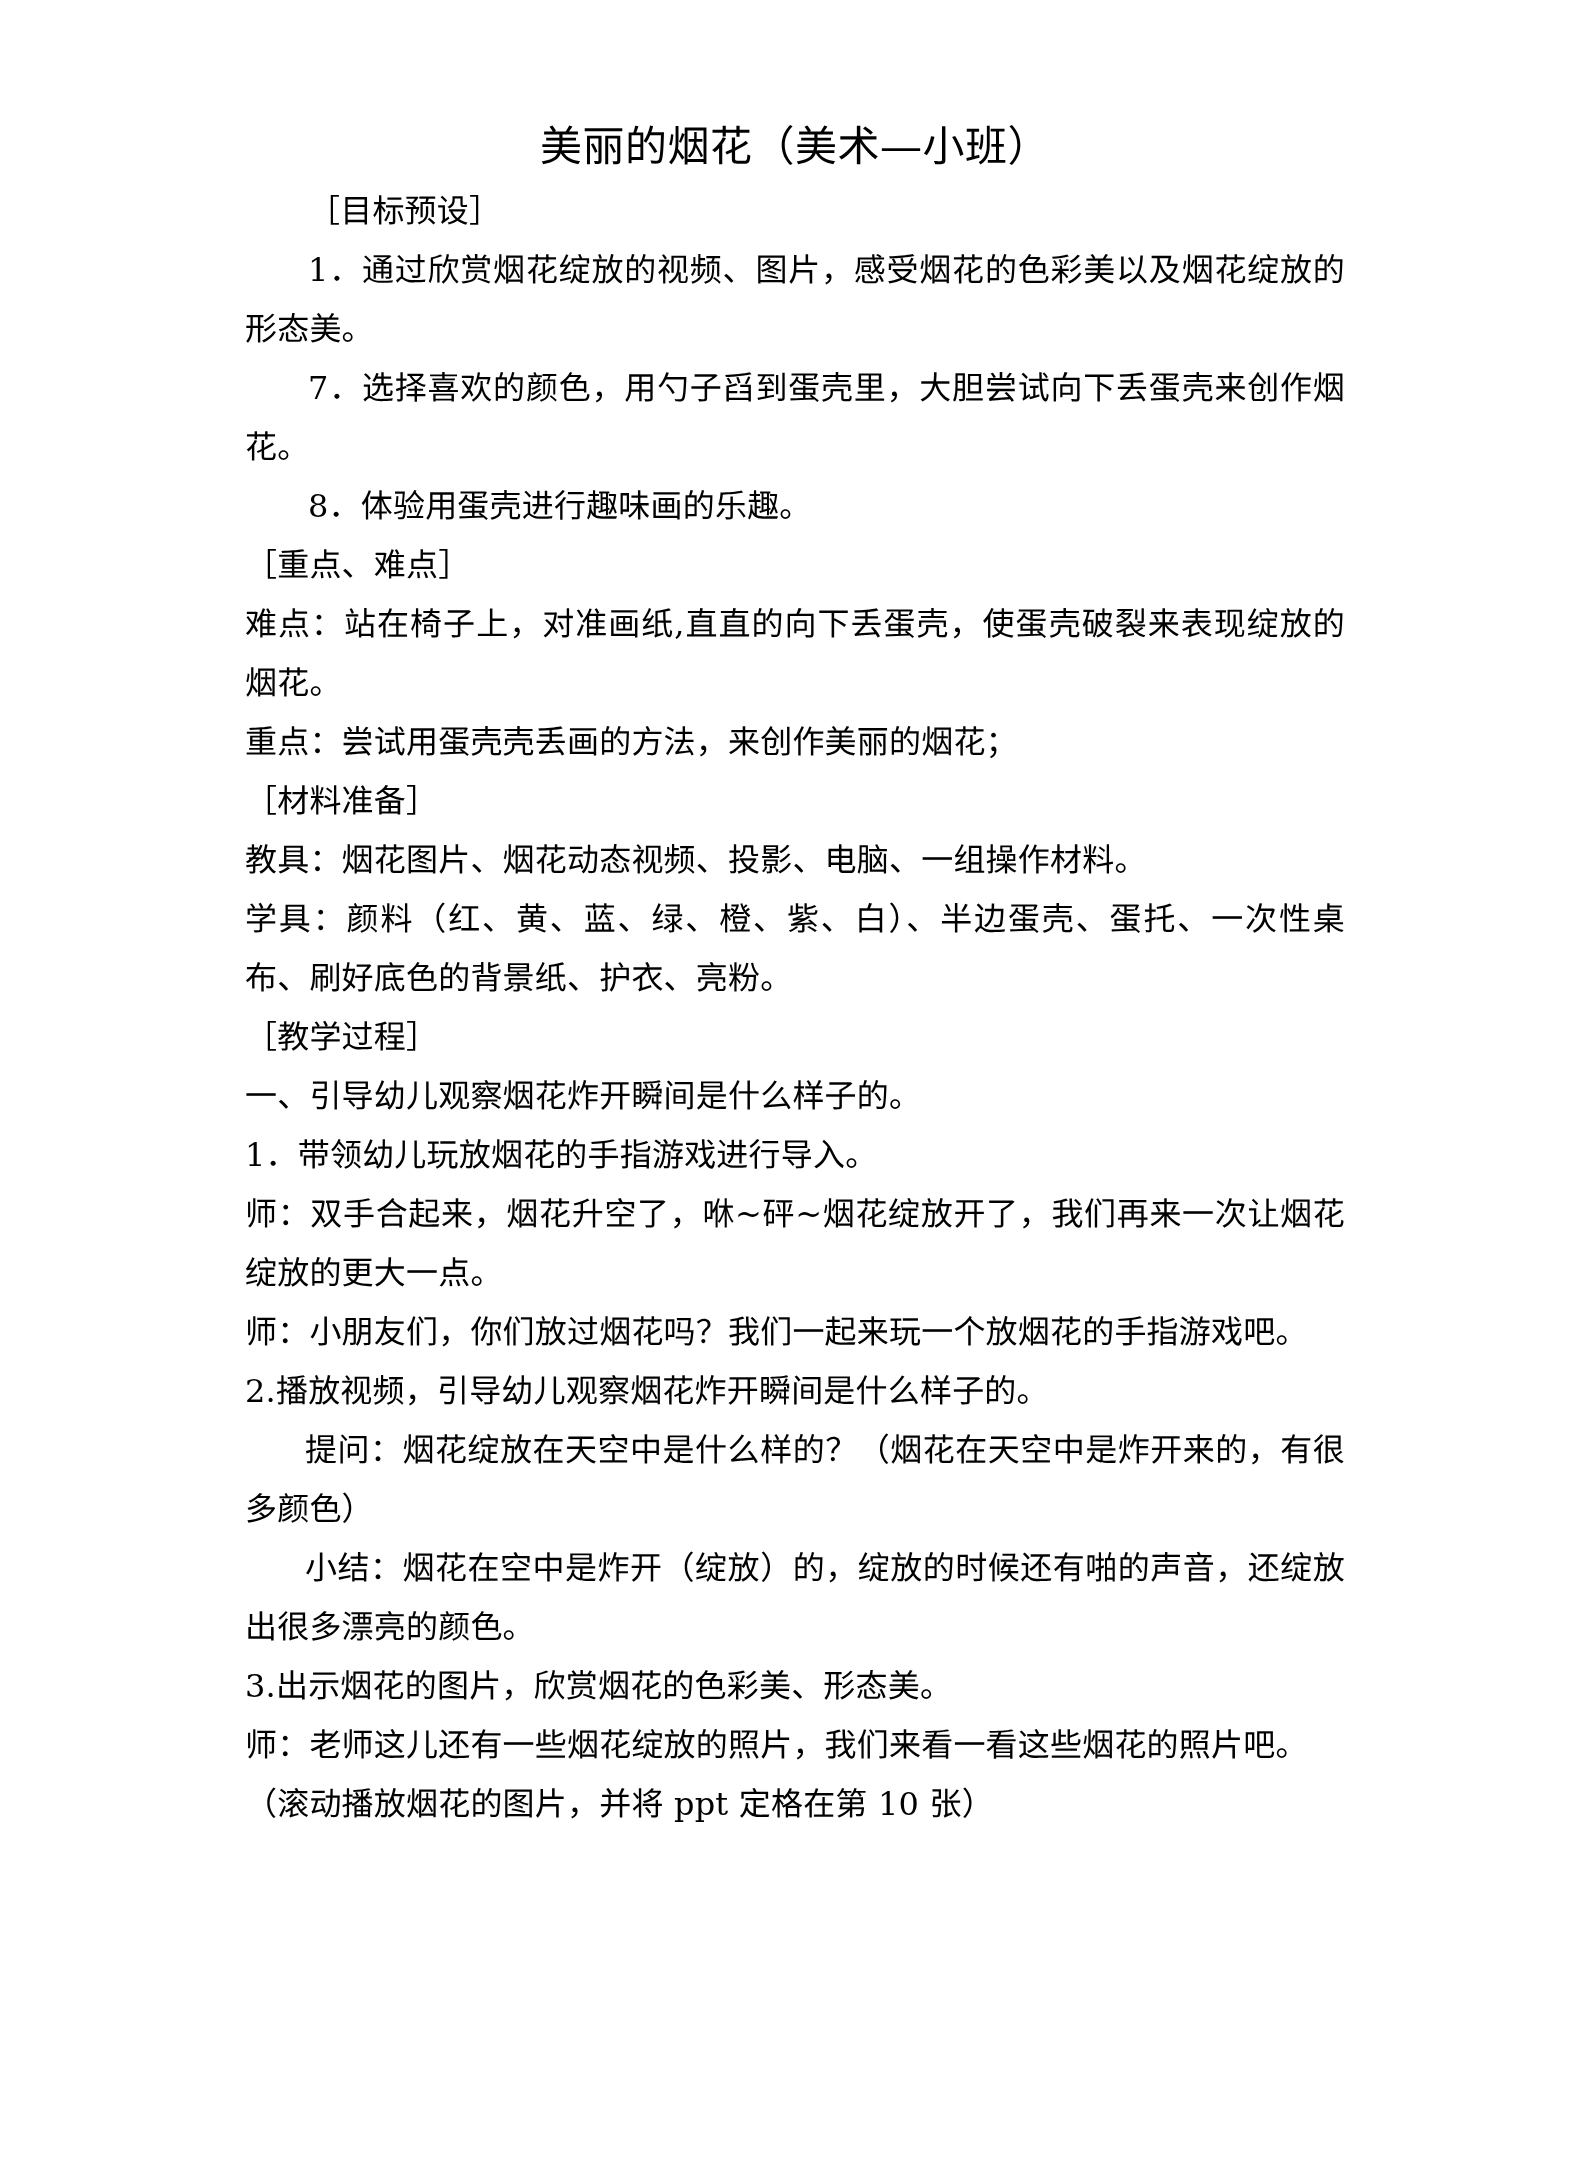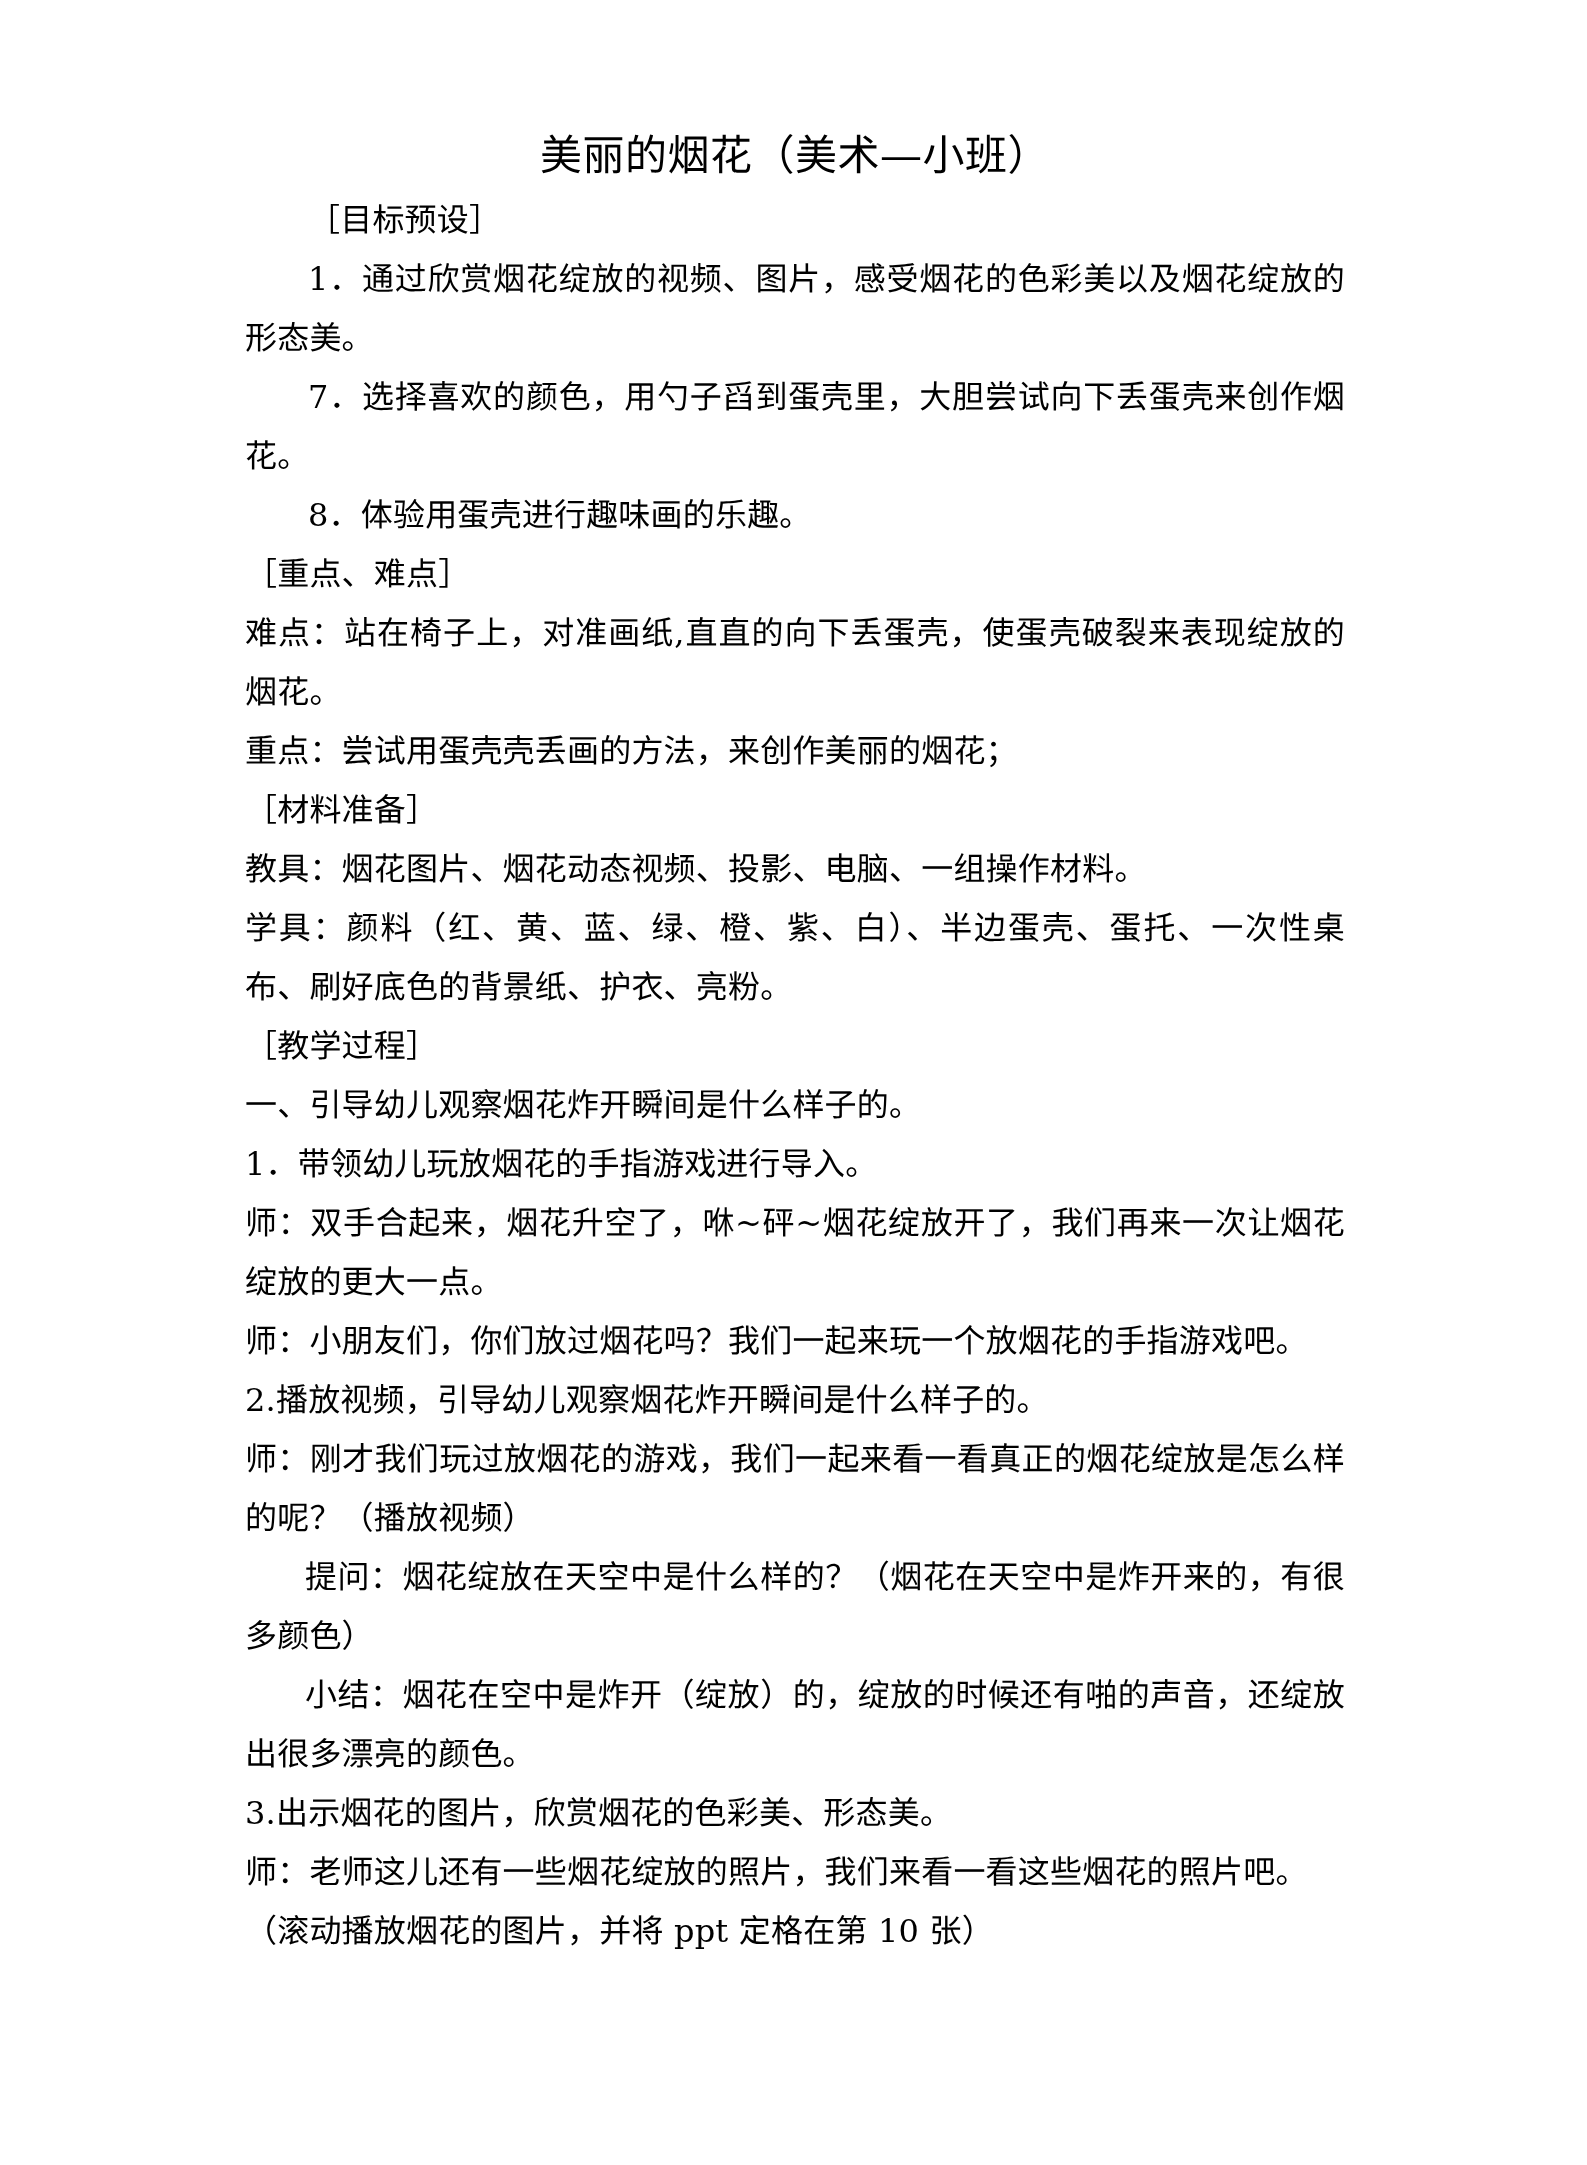--- a/index.html
+++ b/index.html
@@ -17,21 +17,21 @@
     width: 1587px;
     height: 2165px;
     margin: 0 auto;
     background: #ffffff;
     overflow: hidden;
     box-sizing: border-box;
   }
   .content {
     position: absolute;
     left: 245px;
-    top: 13px;
+    top: 4px;
     width: 1100px;
   }
   .doc-title {
     font-size: 42px;
     line-height: 1.2;
     text-align: center;
     margin: 0;
     padding-top: 118px;
     padding-bottom: 10px;
     font-weight: normal;
@@ -88,21 +88,20 @@
     <p class="para noindent">一、引导幼儿观察烟花炸开瞬间是什么样子的。</p>
 
     <p class="para noindent">1．带领幼儿玩放烟花的手指游戏进行导入。</p>
 
     <p class="para noindent">师：双手合起来，烟花升空了，咻~砰~烟花绽放开了，我们再来一次让烟花绽放的更大一点。</p>
 
     <p class="para noindent">师：小朋友们，你们放过烟花吗？我们一起来玩一个放烟花的手指游戏吧。</p>
 
     <p class="para noindent">2.播放视频，引导幼儿观察烟花炸开瞬间是什么样子的。</p>
 
-    <p class="para noindent">师：刚才我们玩过放烟花的游戏，我们一起来看一看真正的烟花绽放是怎么样的呢？（播放视频）</p>
 
     <p class="para tight-indent">提问：烟花绽放在天空中是什么样的？（烟花在天空中是炸开来的，有很多颜色）</p>
 
     <p class="para tight-indent">小结：烟花在空中是炸开（绽放）的，绽放的时候还有啪的声音，还绽放出很多漂亮的颜色。</p>
 
     <p class="para noindent">3.出示烟花的图片，欣赏烟花的色彩美、形态美。</p>
 
     <p class="para noindent">师：老师这儿还有一些烟花绽放的照片，我们来看一看这些烟花的照片吧。</p>
 
     <p class="para noindent">（滚动播放烟花的图片，并将 ppt 定格在第 10 张）</p>

